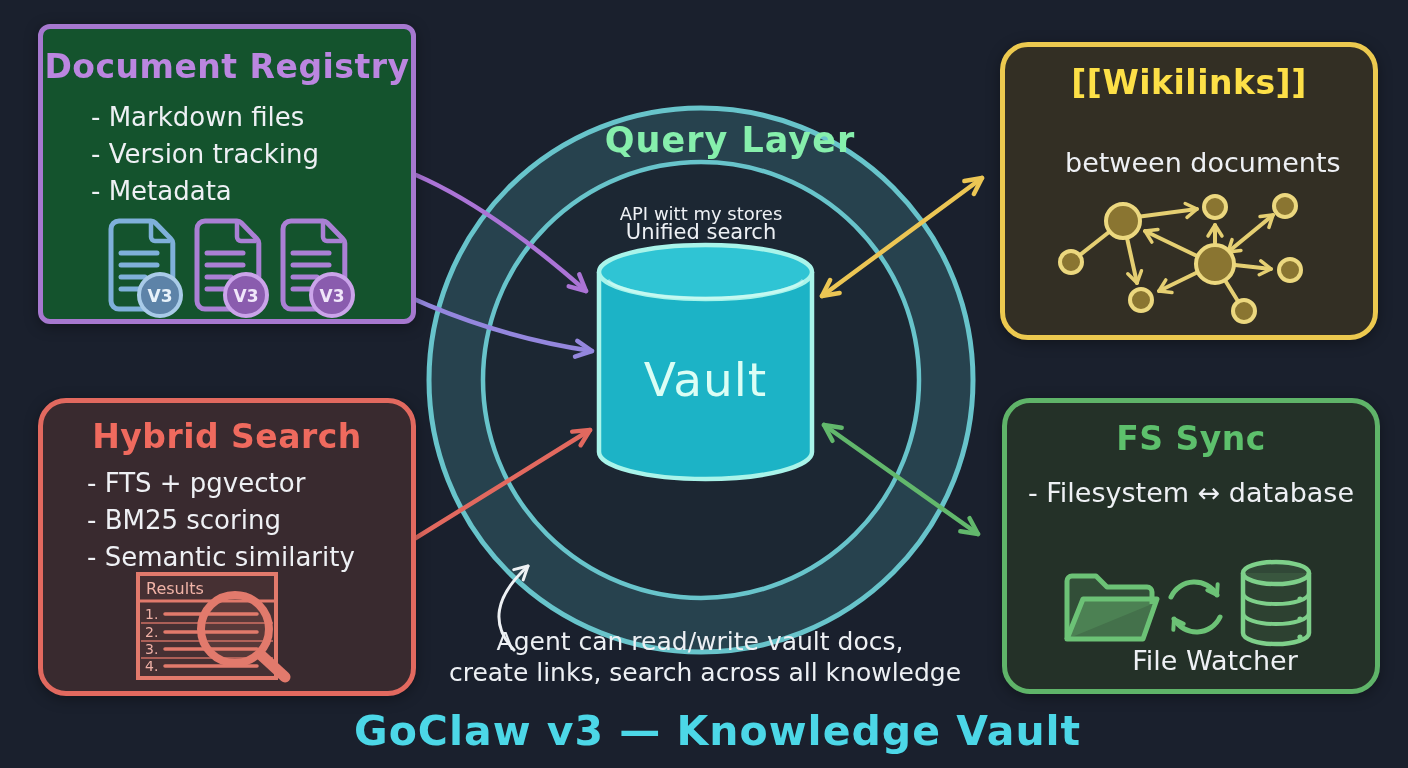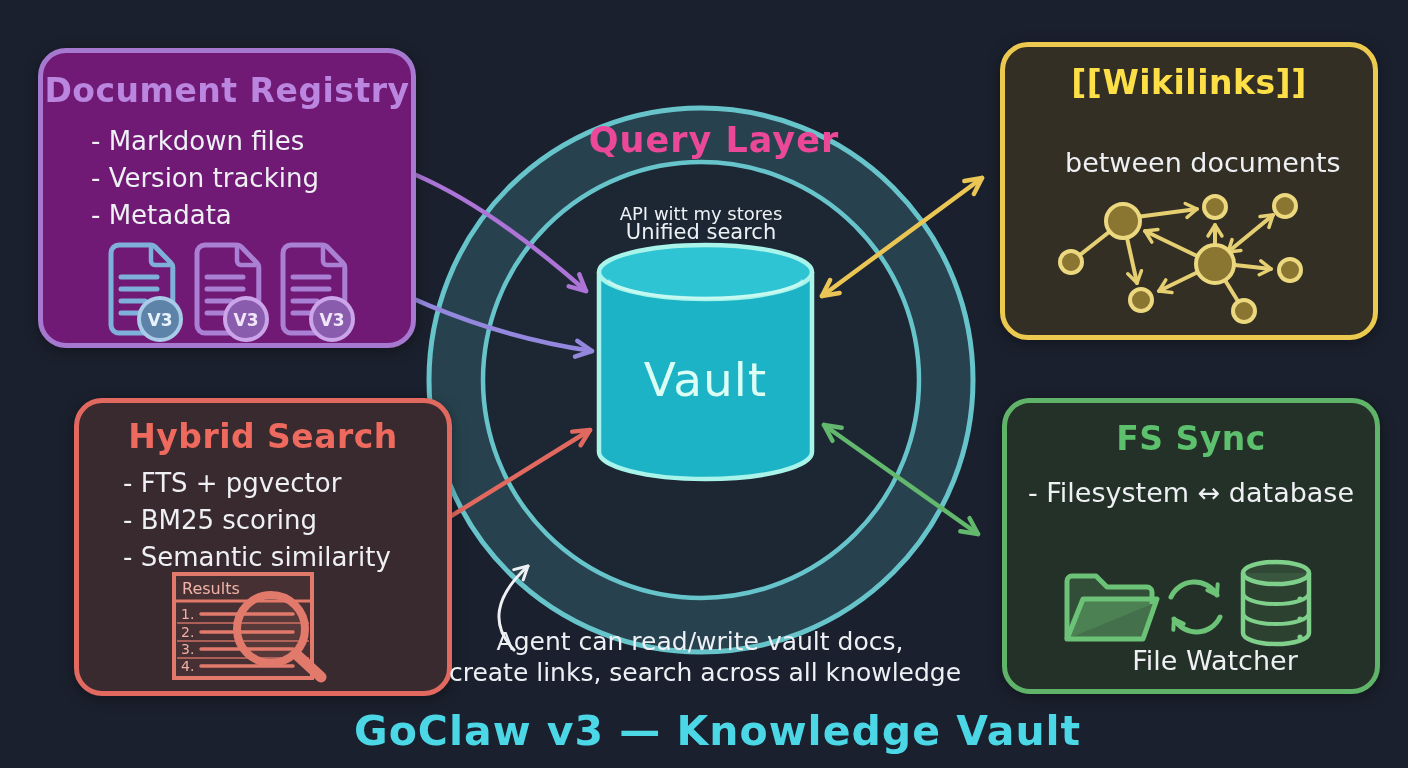--- a/index.html
+++ b/index.html
@@ -9,48 +9,48 @@
     font-family:"DejaVu Sans", sans-serif;
     color:#eef0f4;
   }
   .overlay{position:absolute;left:0;top:0;z-index:1;pointer-events:none;}
   .panel{position:absolute;z-index:2;border-style:solid;border-width:5px;border-radius:28px;box-shadow:0 3px 14px rgba(0,0,0,.35);}
   .panel-title{position:absolute;left:0;right:0;text-align:center;font-weight:600;letter-spacing:.5px;font-size:33px;}
   .list{position:absolute;}
   .list-item{font-size:26px;line-height:37px;font-weight:500;color:#eef0f4;white-space:nowrap;}
 
   
-  .doc-registry{left:38px;top:48px;width:368px;height:290px;border-color:#a678cf;background:#701a75;}
+  .doc-registry{left:38px;top:24px;width:368px;height:290px;border-color:#a678cf;background:#14532d;border-radius:12px;}
   .doc-registry .panel-title{top:18px;color:#bb86e0;}
   .doc-registry .list{left:48px;top:70px;}
   .docs-row{position:absolute;left:56px;top:184px;display:flex;}
 
   
-  .hybrid-search{left:38px;top:398px;width:368px;height:288px;border-color:#e2695f;background:#392a2f;margin-left:36px;}
+  .hybrid-search{left:38px;top:398px;width:368px;height:288px;border-color:#e2695f;background:#392a2f;}
   .hybrid-search .panel-title{top:14px;color:#ef6a5e;}
   .hybrid-search .list{left:44px;top:62px;}
   .results-icon{position:absolute;left:92px;top:168px;}
 
   
   .wikilinks{left:1000px;top:42px;width:368px;height:288px;border-color:#ecc94f;background:#332f24;}
   .wikilinks .panel-title{top:16px;color:#fde047;}
   .wl-line1{position:absolute;left:30px;top:66px;font-size:27px;font-weight:500;white-space:nowrap;}
   .wl-line2{position:absolute;left:60px;top:100px;font-size:27px;font-weight:500;white-space:nowrap;}
   .graph-icon{position:absolute;left:18px;top:138px;}
 
   
   .fs-sync{left:1002px;top:398px;width:368px;height:286px;border-color:#5fb469;background:#243128;}
   .fs-sync .panel-title{top:16px;color:#5dc06c;}
   .fs-line{position:absolute;left:0;right:0;top:74px;text-align:center;font-size:27px;font-weight:500;white-space:nowrap;}
   .fs-icons{position:absolute;left:52px;top:150px;}
   .fs-caption{position:absolute;left:0;right:0;top:242px;text-align:center;font-size:27px;font-weight:500;padding-left:48px;}
 
   
   .center-label{position:absolute;z-index:3;text-align:center;white-space:nowrap;}
-  .ring-label{left:544px;top:120px;width:340px;font-size:35px;font-weight:600;color:#ec4899;letter-spacing:1px;}
+  .ring-label{left:560px;top:120px;width:340px;font-size:35px;font-weight:600;color:#86efac;letter-spacing:1px;}
   .sub1{left:531px;top:176px;width:340px;font-size:21px;font-weight:500;color:#eef1f5;margin-top:44px;}
   .sub2{left:531px;top:203px;width:340px;font-size:18px;font-weight:500;color:#eef1f5;}
   .vault-label{left:599px;top:352px;width:213px;font-size:47px;font-weight:500;color:#dbfef5;letter-spacing:1px;}
   .caption1{left:400px;top:627px;width:600px;font-size:25px;font-weight:500;color:#edf0f4;}
   .caption2{left:405px;top:658px;width:600px;font-size:25px;font-weight:500;color:#edf0f4;}
   .main-title{left:354px;top:707px;width:700px;font-size:41px;font-weight:700;color:#4cd7e7;letter-spacing:1px;}
 
   svg text{font-family:"DejaVu Sans", sans-serif;}
 </style>
 </head>

